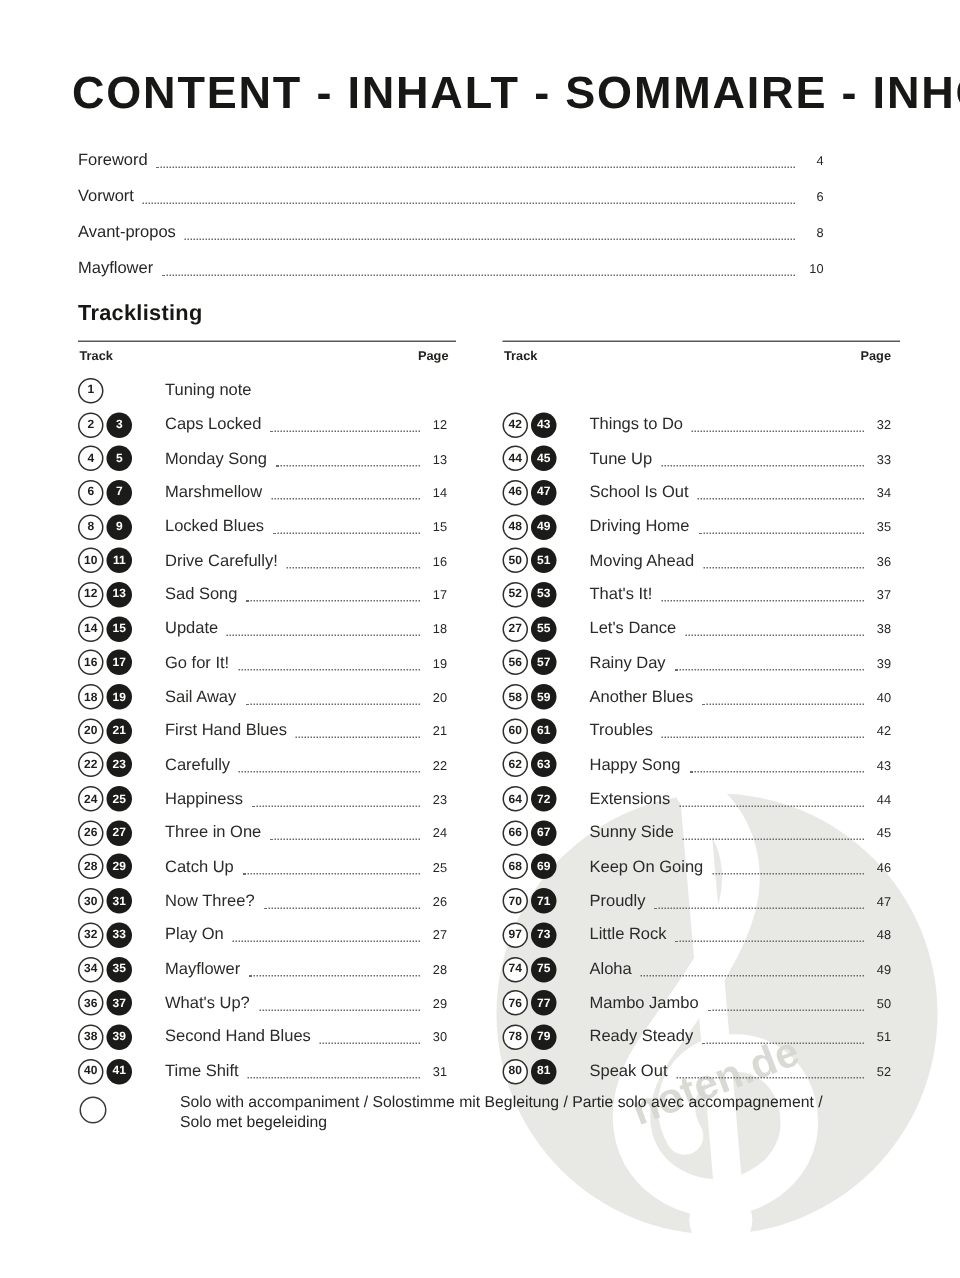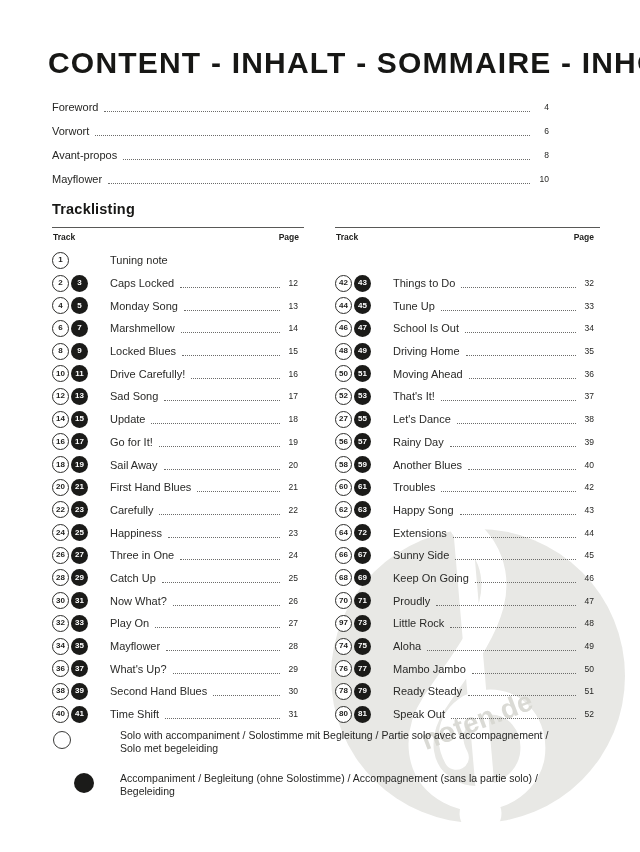--- a/index.html
+++ b/index.html
@@ -206,21 +206,21 @@
         <div class="track-row">
     <span class="badge open">28</span>
     <span class="badge filled">29</span>
     <span class="track-title">Catch Up</span>
     <span class="dots"></span>
     <span class="track-page">25</span>
   </div>
         <div class="track-row">
     <span class="badge open">30</span>
     <span class="badge filled">31</span>
-    <span class="track-title">Now What?</span>
+    <span class="track-title">Now Three?</span>
     <span class="dots"></span>
     <span class="track-page">26</span>
   </div>
         <div class="track-row">
     <span class="badge open">32</span>
     <span class="badge filled">33</span>
     <span class="track-title">Play On</span>
     <span class="dots"></span>
     <span class="track-page">27</span>
   </div>
@@ -408,22 +408,13 @@
 <div id="legend" class="layer">
     <div class="legend-row">
     <span class="legend-symbol">
       <span class="legend-circle open"></span>
     </span>
     <div class="legend-text">
       <span>Solo with accompaniment / Solostimme mit Begleitung / Partie solo avec accompagnement /</span><br>
       <span>Solo met begeleiding</span>
     </div>
   </div>
-    <div class="legend-row">
-    <span class="legend-symbol">
-      <span class="legend-circle filled"></span>
-    </span>
-    <div class="legend-text">
-      <span>Accompaniment / Begleitung (ohne Solostimme) / Accompagnement (sans la partie solo) /</span><br>
-      <span>Begeleiding</span>
-    </div>
-  </div>
   </div>
 
 </body></html>

